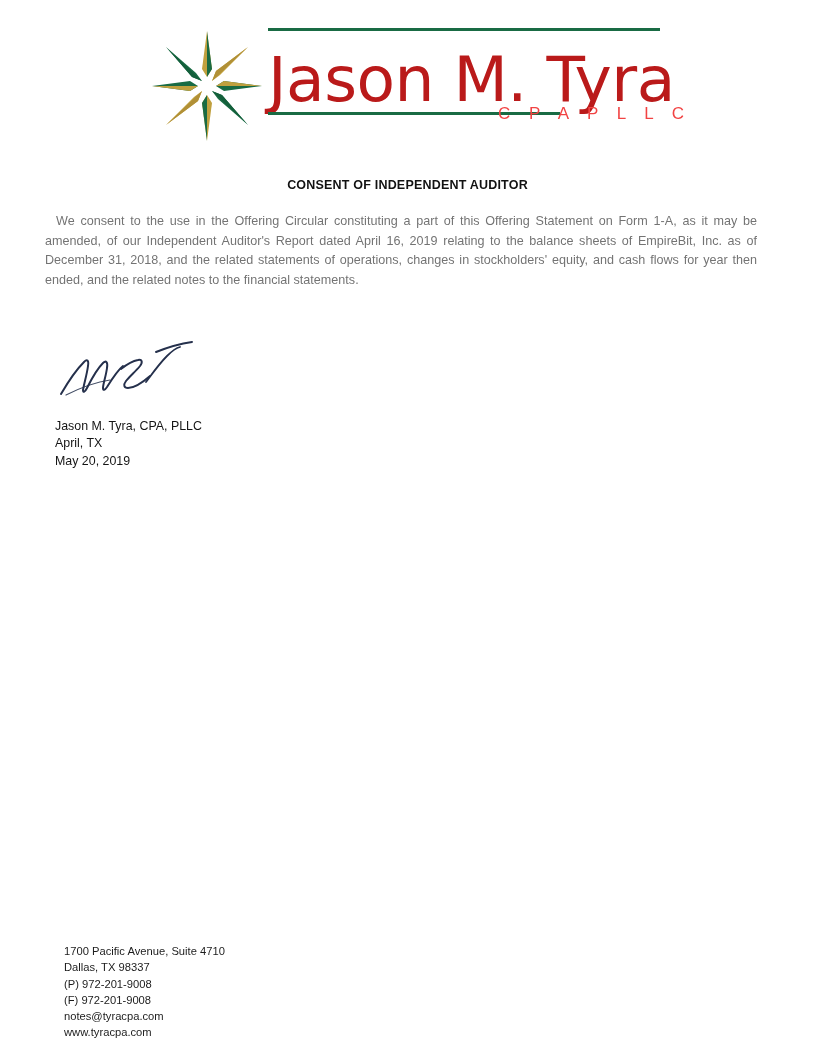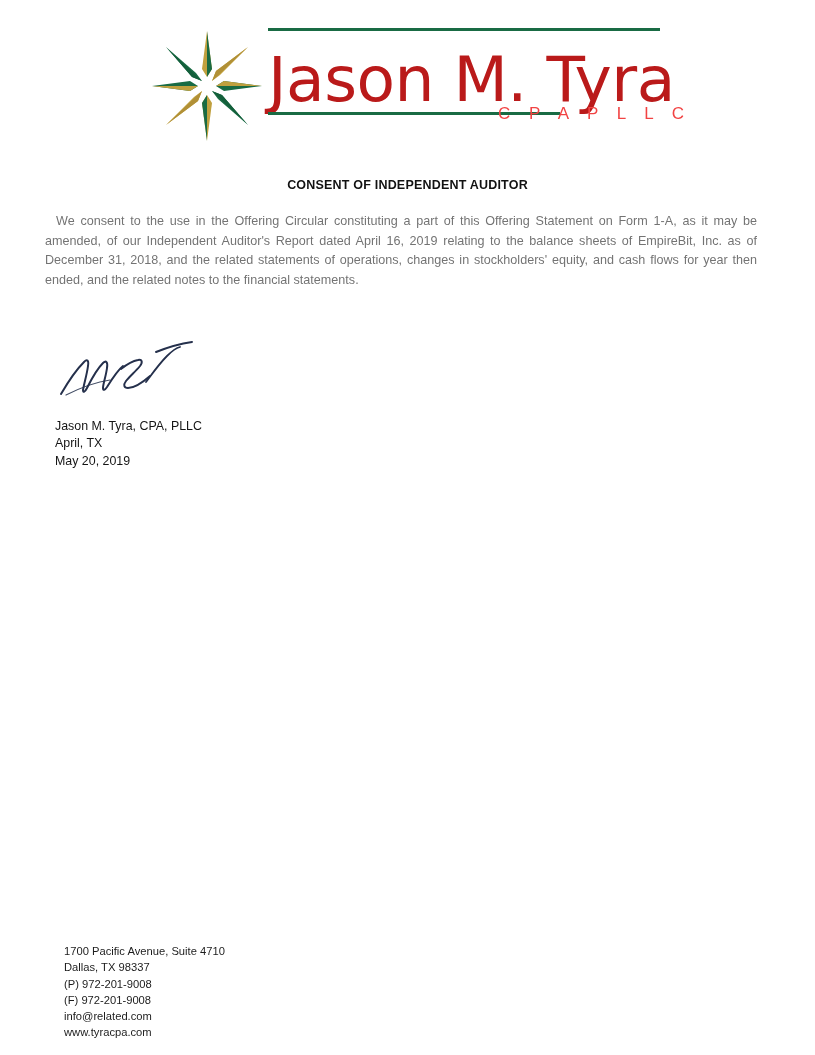--- a/index.html
+++ b/index.html
@@ -206,17 +206,17 @@
     <div>Jason M. Tyra, CPA, PLLC</div>
     <div>April, TX</div>
     <div>May 20, 2019</div>
   </div>
 
   <div class="footer">
     <div class="clip-left">1700 Pacific Avenue, Suite 4710</div>
     <div class="clip-left">Dallas, TX 98337</div>
     <div class="clip-left">(P) 972-201-9008</div>
     <div class="clip-left">(F) 972-201-9008</div>
-    <div class="clip-left">info@related.com</div>
+    <div class="clip-left">notes@tyracpa.com</div>
     <div class="clip-left">www.tyracpa.com</div>
   </div>
 
 </div>
 
 </body></html>

